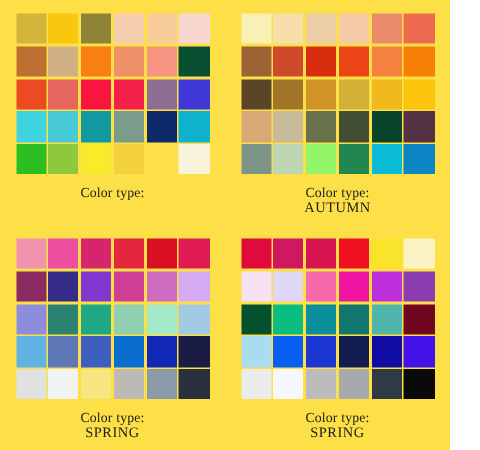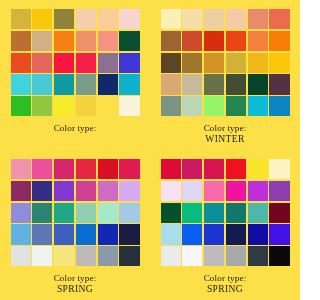--- a/index.html
+++ b/index.html
@@ -132,21 +132,21 @@
         <span class="swatch" style="background: rgb(84, 50, 67);"></span>
         <span class="swatch" style="background: rgb(125, 147, 136);"></span>
         <span class="swatch" style="background: rgb(188, 213, 181);"></span>
         <span class="swatch" style="background: rgb(148, 245, 104);"></span>
         <span class="swatch" style="background: rgb(33, 134, 79);"></span>
         <span class="swatch" style="background: rgb(11, 188, 214);"></span>
         <span class="swatch" style="background: rgb(11, 133, 196);"></span>
       </div>
     <div class="caption">
       <span class="lead">Color type:</span>
-      <span class="season">WINTER</span>
+      <span class="season">AUTUMN</span>
     </div>
   </div>
 
   <div class="panel">
     <div class="swatch-grid">
         <span class="swatch" style="background: rgb(241, 147, 174);"></span>
         <span class="swatch" style="background: rgb(236, 79, 157);"></span>
         <span class="swatch" style="background: rgb(214, 37, 109);"></span>
         <span class="swatch" style="background: rgb(229, 38, 63);"></span>
         <span class="swatch" style="background: rgb(217, 15, 36);"></span>

